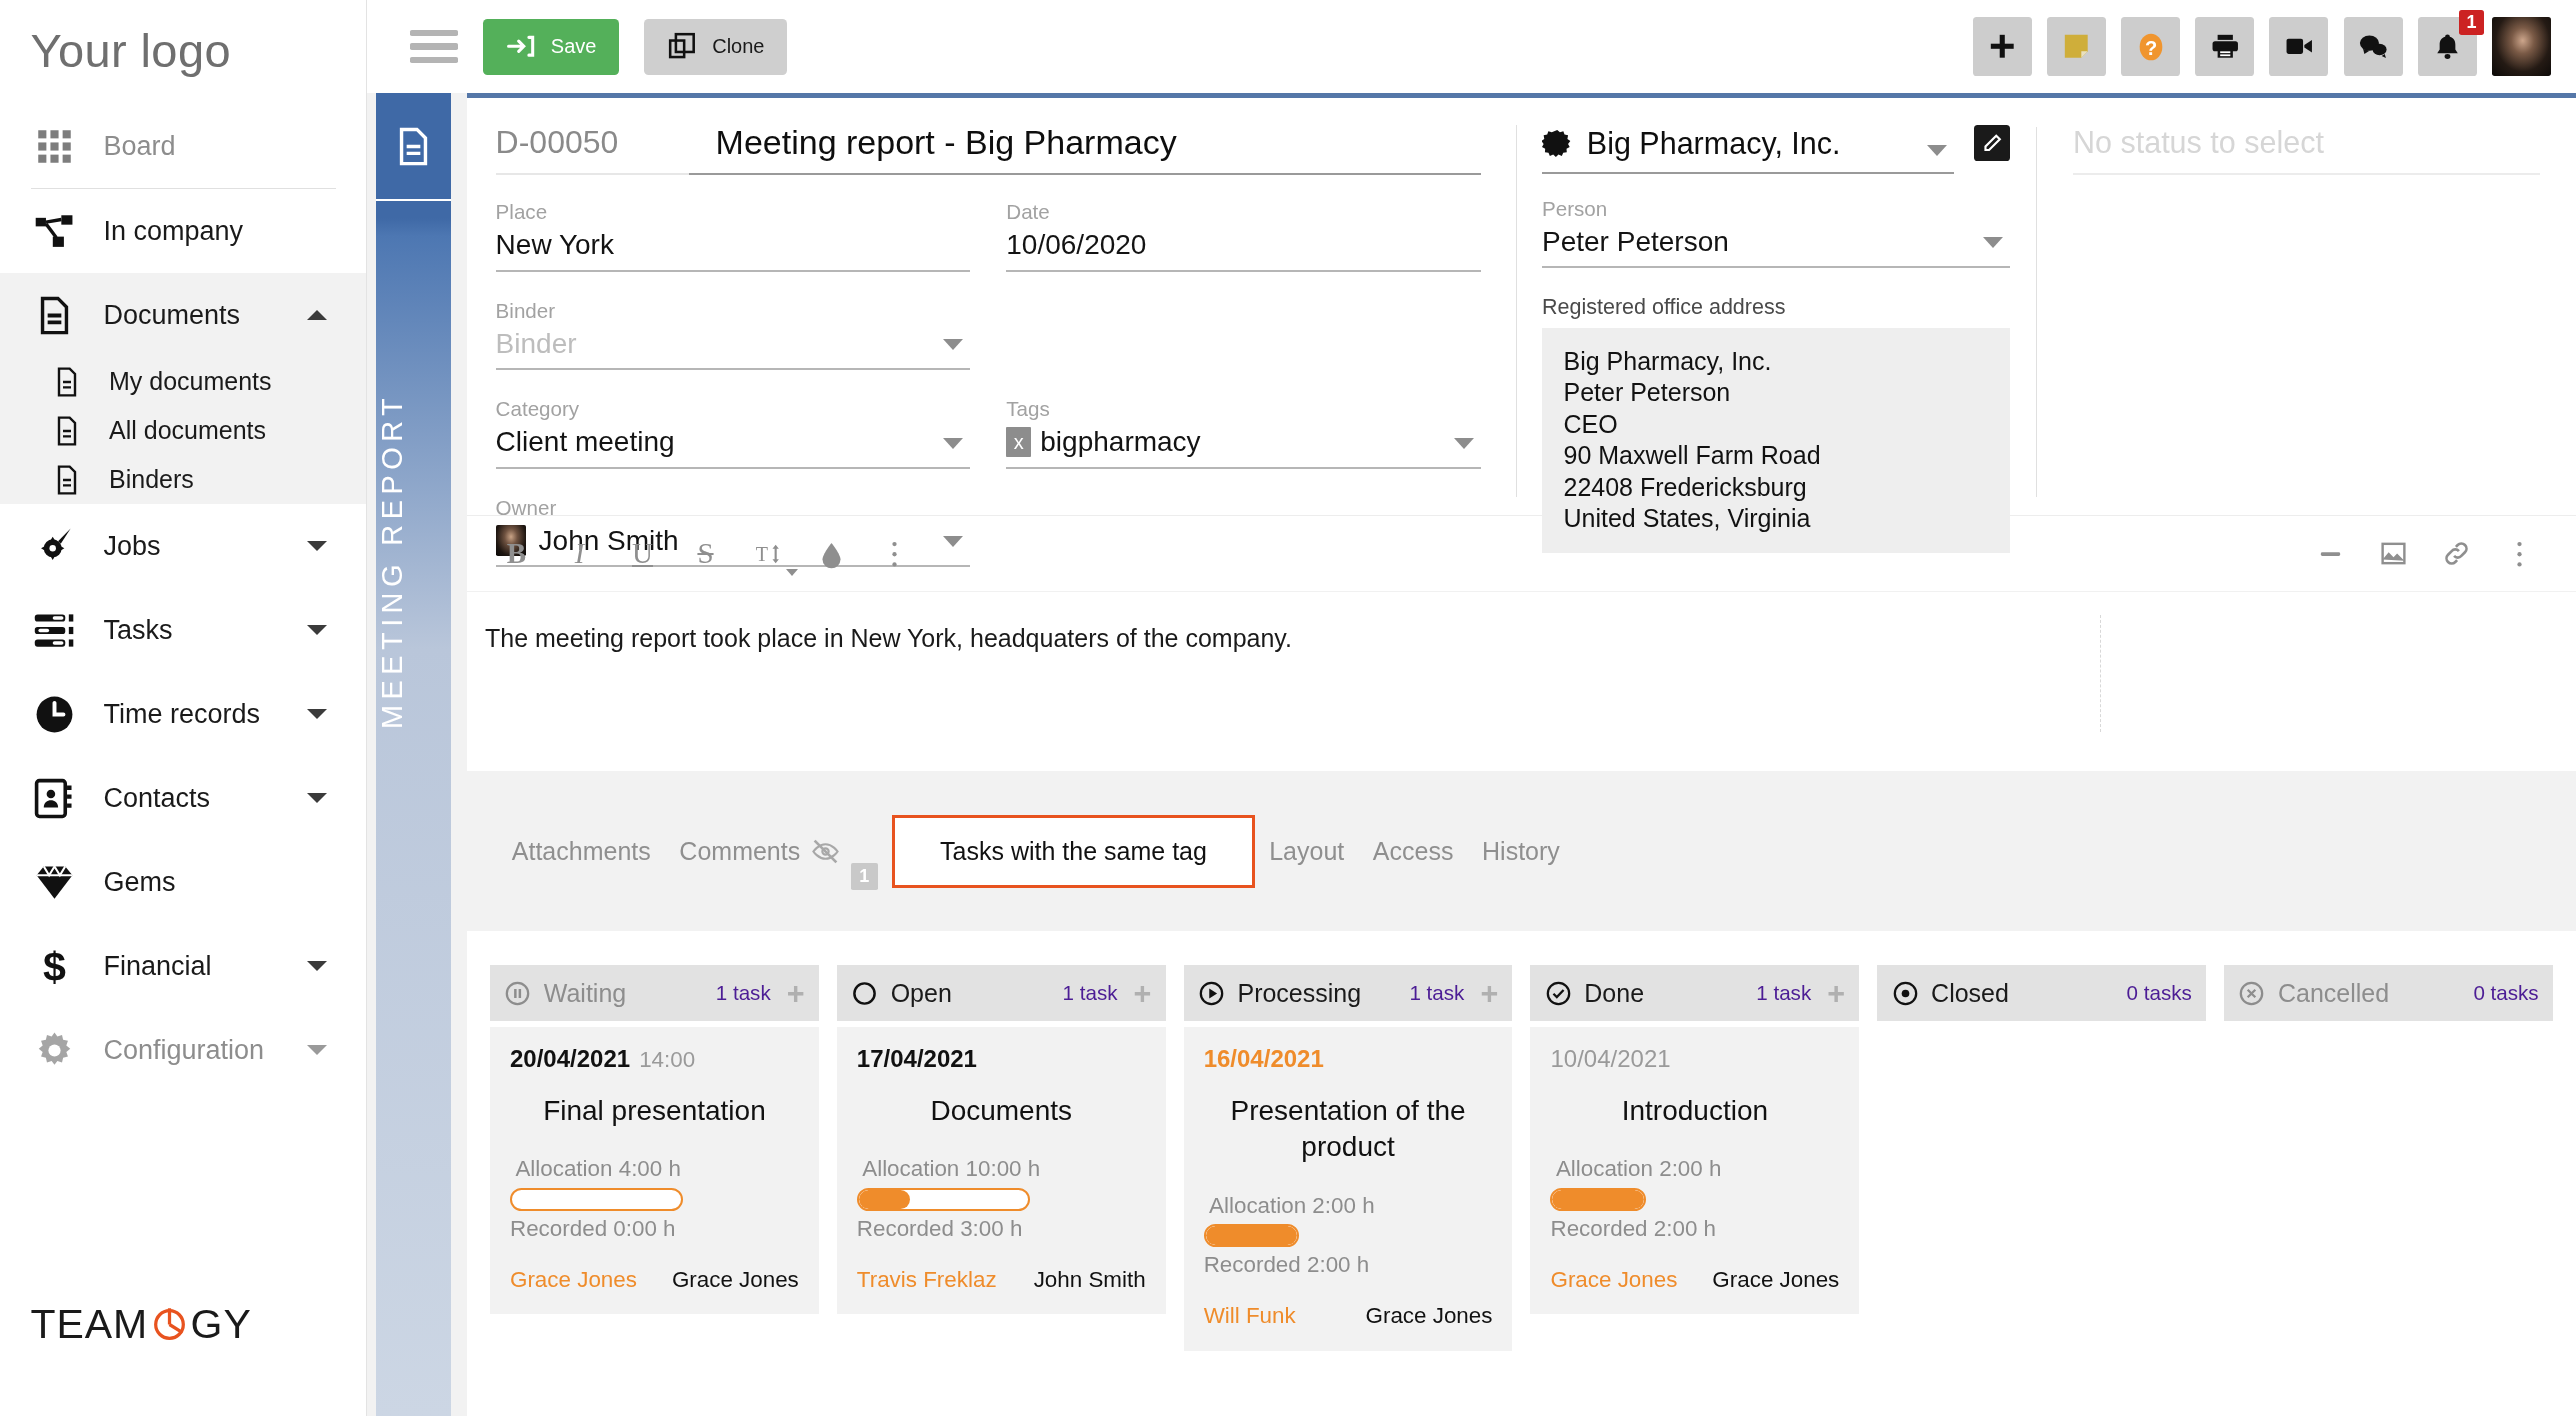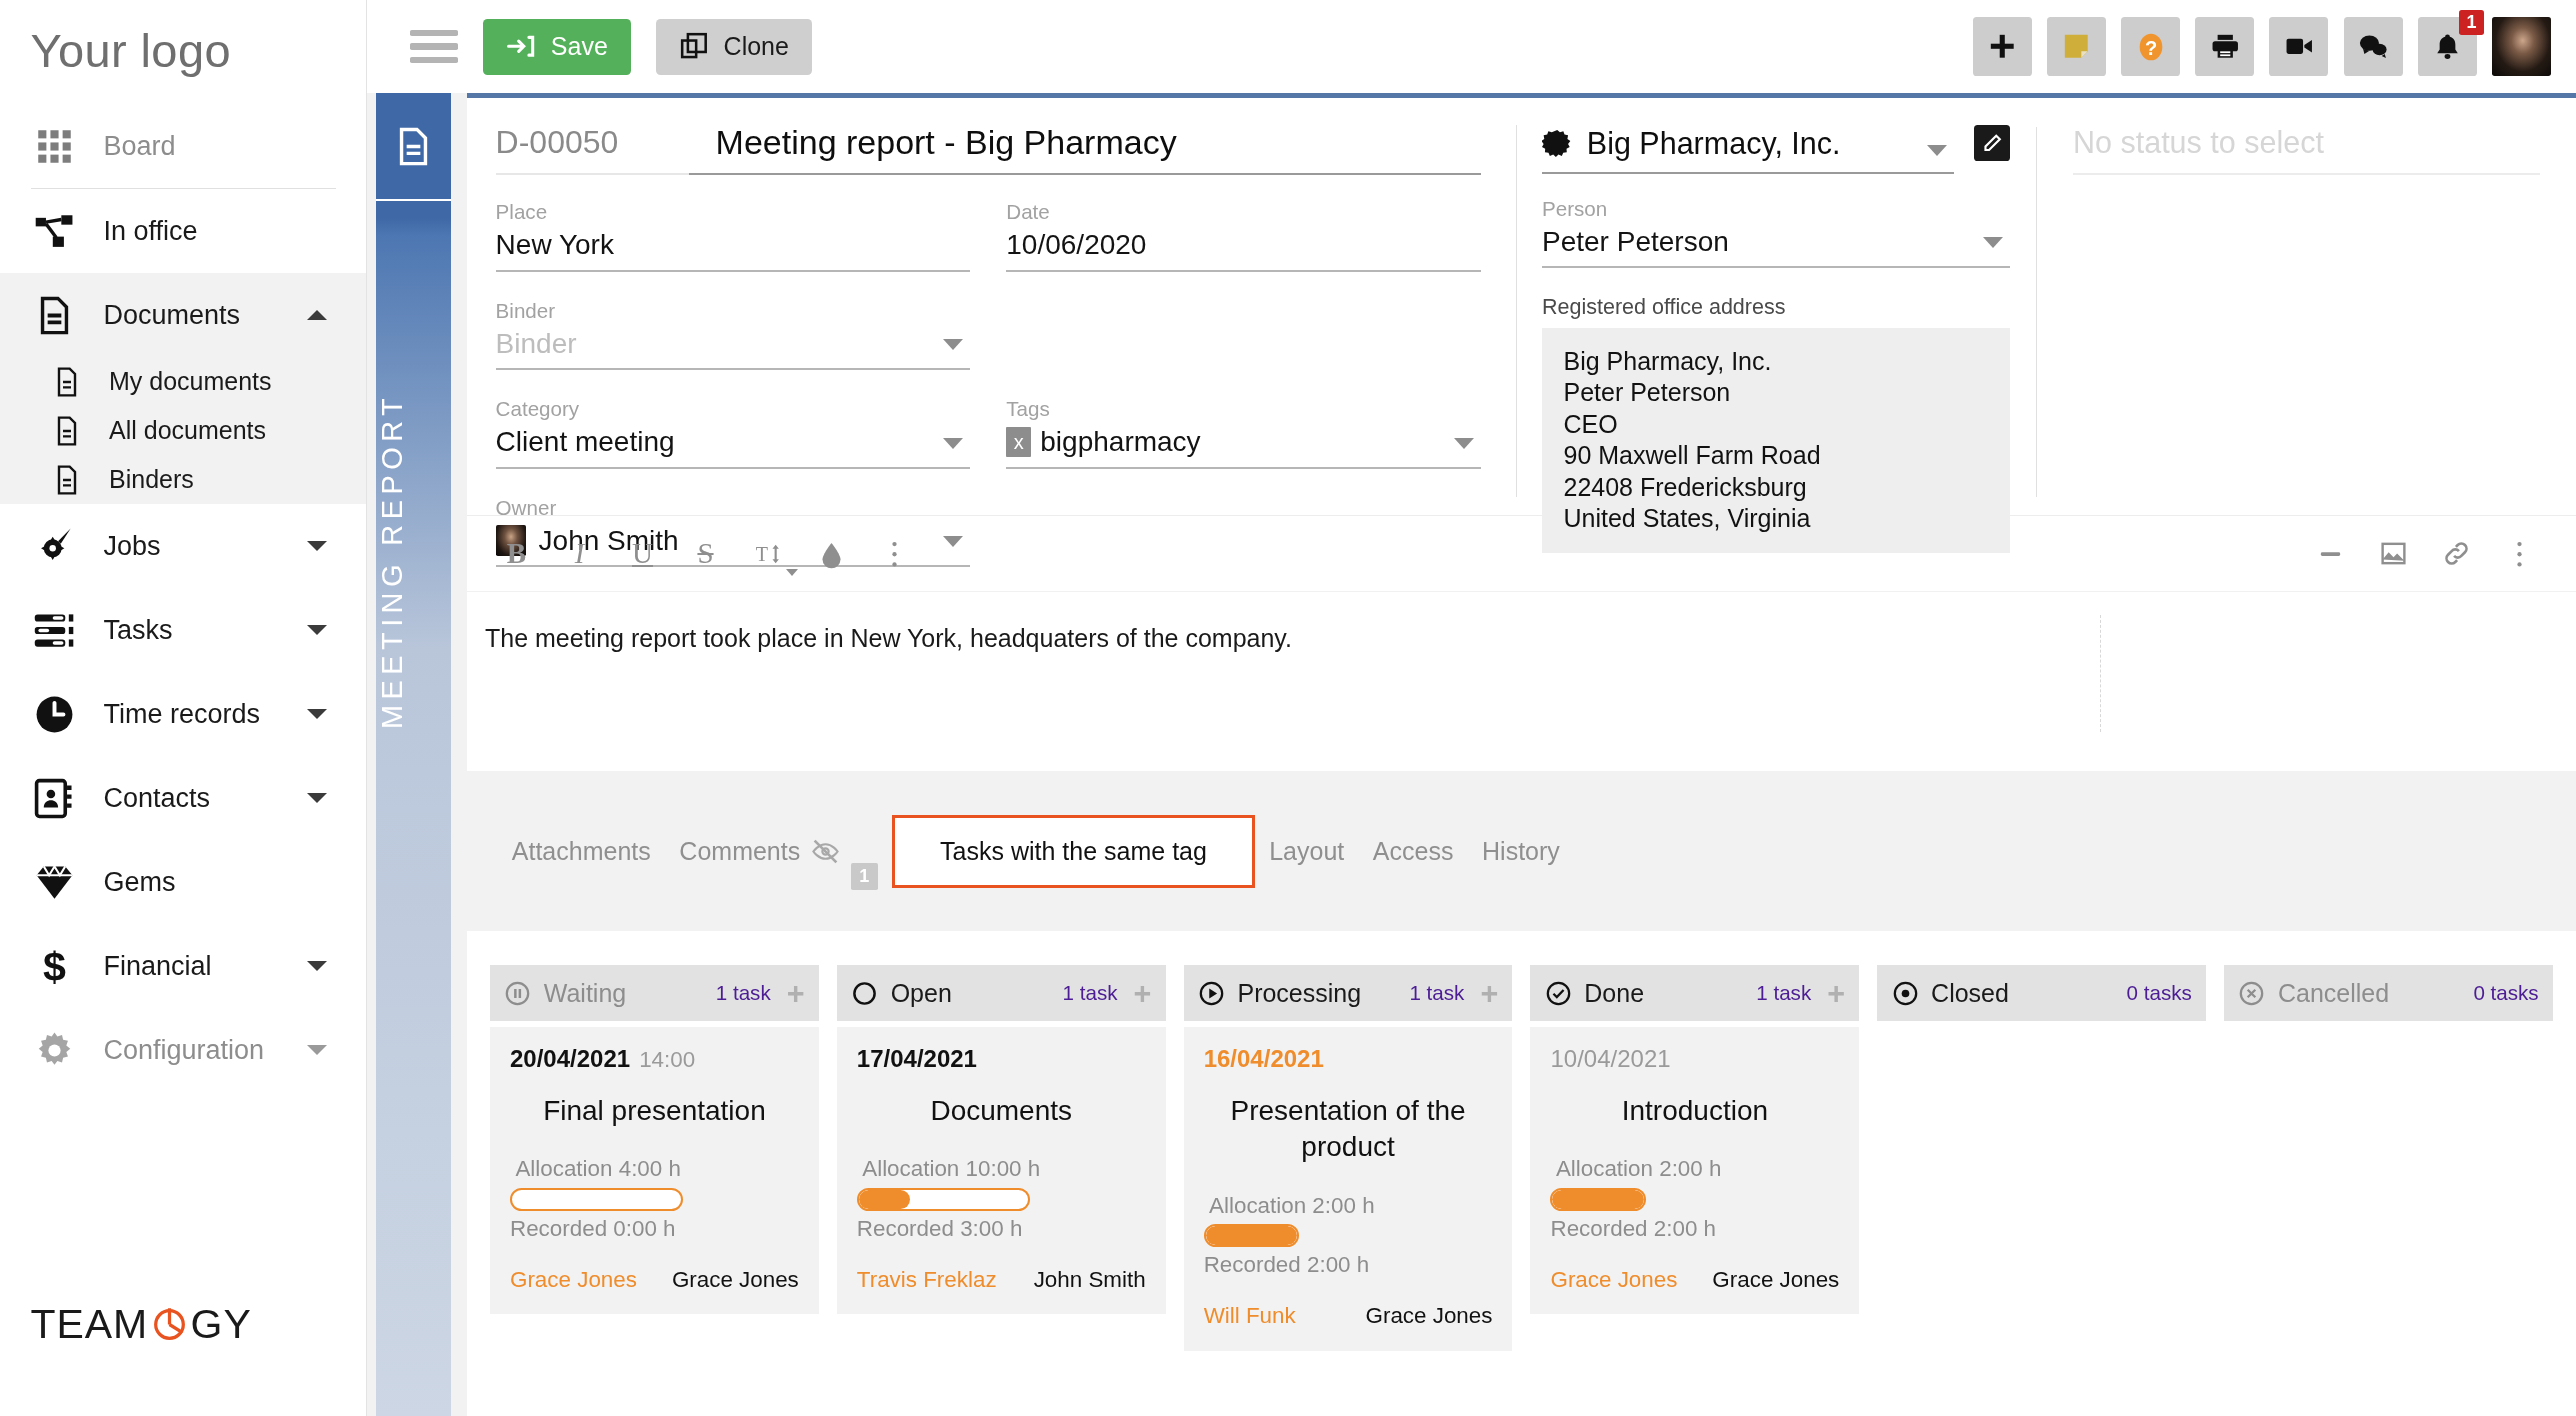--- a/index.html
+++ b/index.html
@@ -65,21 +65,21 @@
     padding: 0 25px 0 25px; background: #fff;
   }
   .hamburger { width: 48px; margin-left: 18px; cursor: pointer; }
   .hamburger span {
     display: block; height: 6.3px; background: #b4b4b4;
     border-radius: 1.8px; margin: 7.2px 0;
   }
   .btn {
     display: flex; align-items: center; height: 56px;
     padding: 0 23px; border-radius: 4.5px; margin-left: 25px;
-    font-size: 25px; cursor: pointer; white-space: nowrap; justify-content: center;
+    font-size: 20px; cursor: pointer; white-space: nowrap; justify-content: center;
   }
   .btn-save { background: #54b05a; color: #fff; }
   .btn-clone { background: #cfcfcf; color: #1a1a1a; }
   .btn .glyph { margin-right: 14.3px; display: flex; align-items: center; }
 
   .topicons { margin-left: auto; display: flex; align-items: center; }
   .ibtn {
     width: 59px; height: 59px; background: #cdcdcd; border-radius: 3.6px;
     margin-left: 15.2px; display: flex; align-items: center;
     justify-content: center; position: relative; cursor: pointer;
@@ -302,21 +302,21 @@
       <div class="nav-item">
         <span class="ico">
           <svg width="41" height="41" viewBox="0 0 24 24" fill="none" stroke="#111" stroke-width="1.8">
             <rect x="1" y="4" width="6" height="5" fill="#111" stroke="none"></rect>
             <rect x="16" y="2.5" width="6.5" height="5.5" fill="#111" stroke="none"></rect>
             <rect x="11" y="15" width="6.5" height="6" fill="#111" stroke="none"></rect>
             <path d="M7 6.5 L16 5" stroke="#111" stroke-width="2"></path>
             <path d="M7 7.5 L13 15.5" stroke="#111" stroke-width="2"></path>
           </svg>
         </span>
-        <span class="lbl">In office</span>
+        <span class="lbl">In company</span>
       </div>
 
       <div class="nav-item activegrp">
         <span class="ico">
           <svg width="41" height="41" viewBox="0 0 24 24" fill="none" stroke="#111" stroke-width="2">
             <path d="M5 2 h9 l5 5 v15 h-14 z"></path>
             <path d="M8 12 h8 M8 16 h8" stroke-width="2.2"></path>
           </svg>
         </span>
         <span class="lbl">Documents</span>

